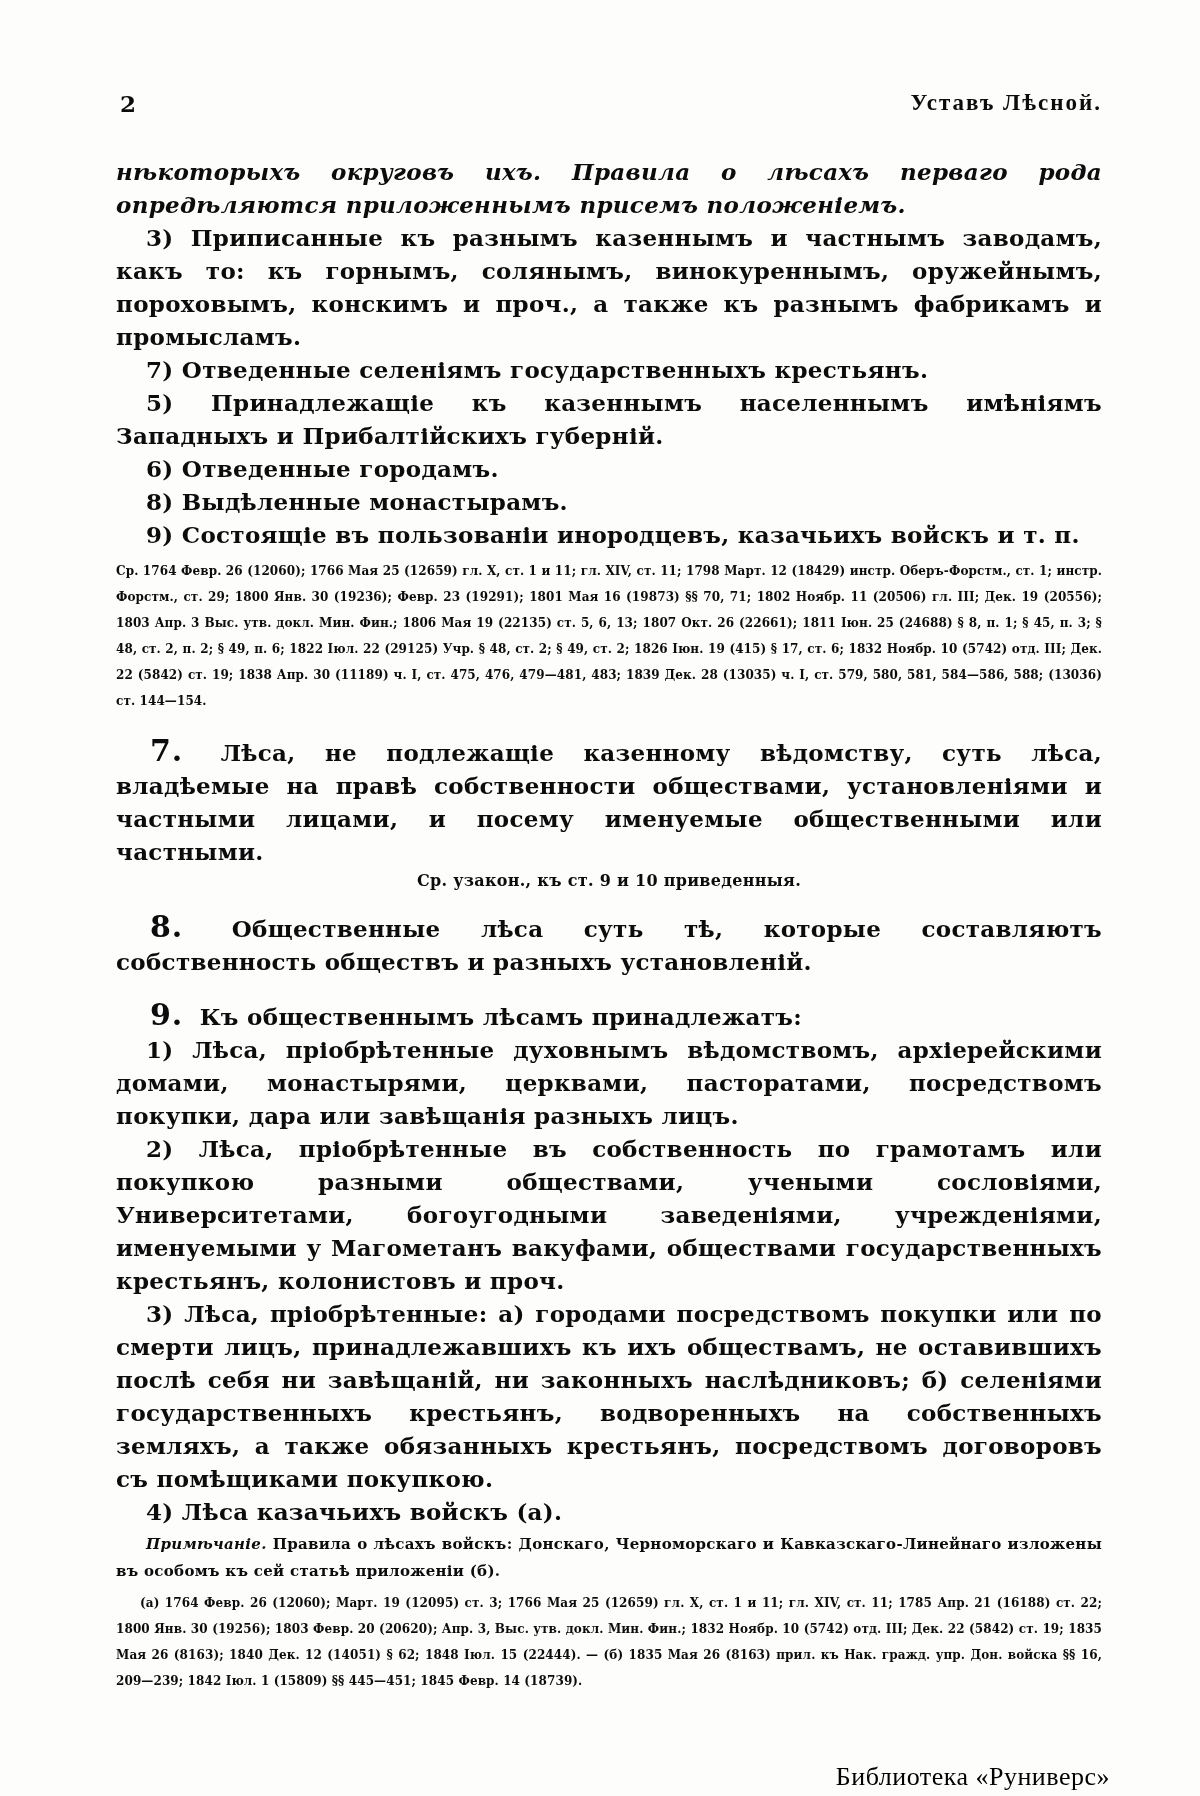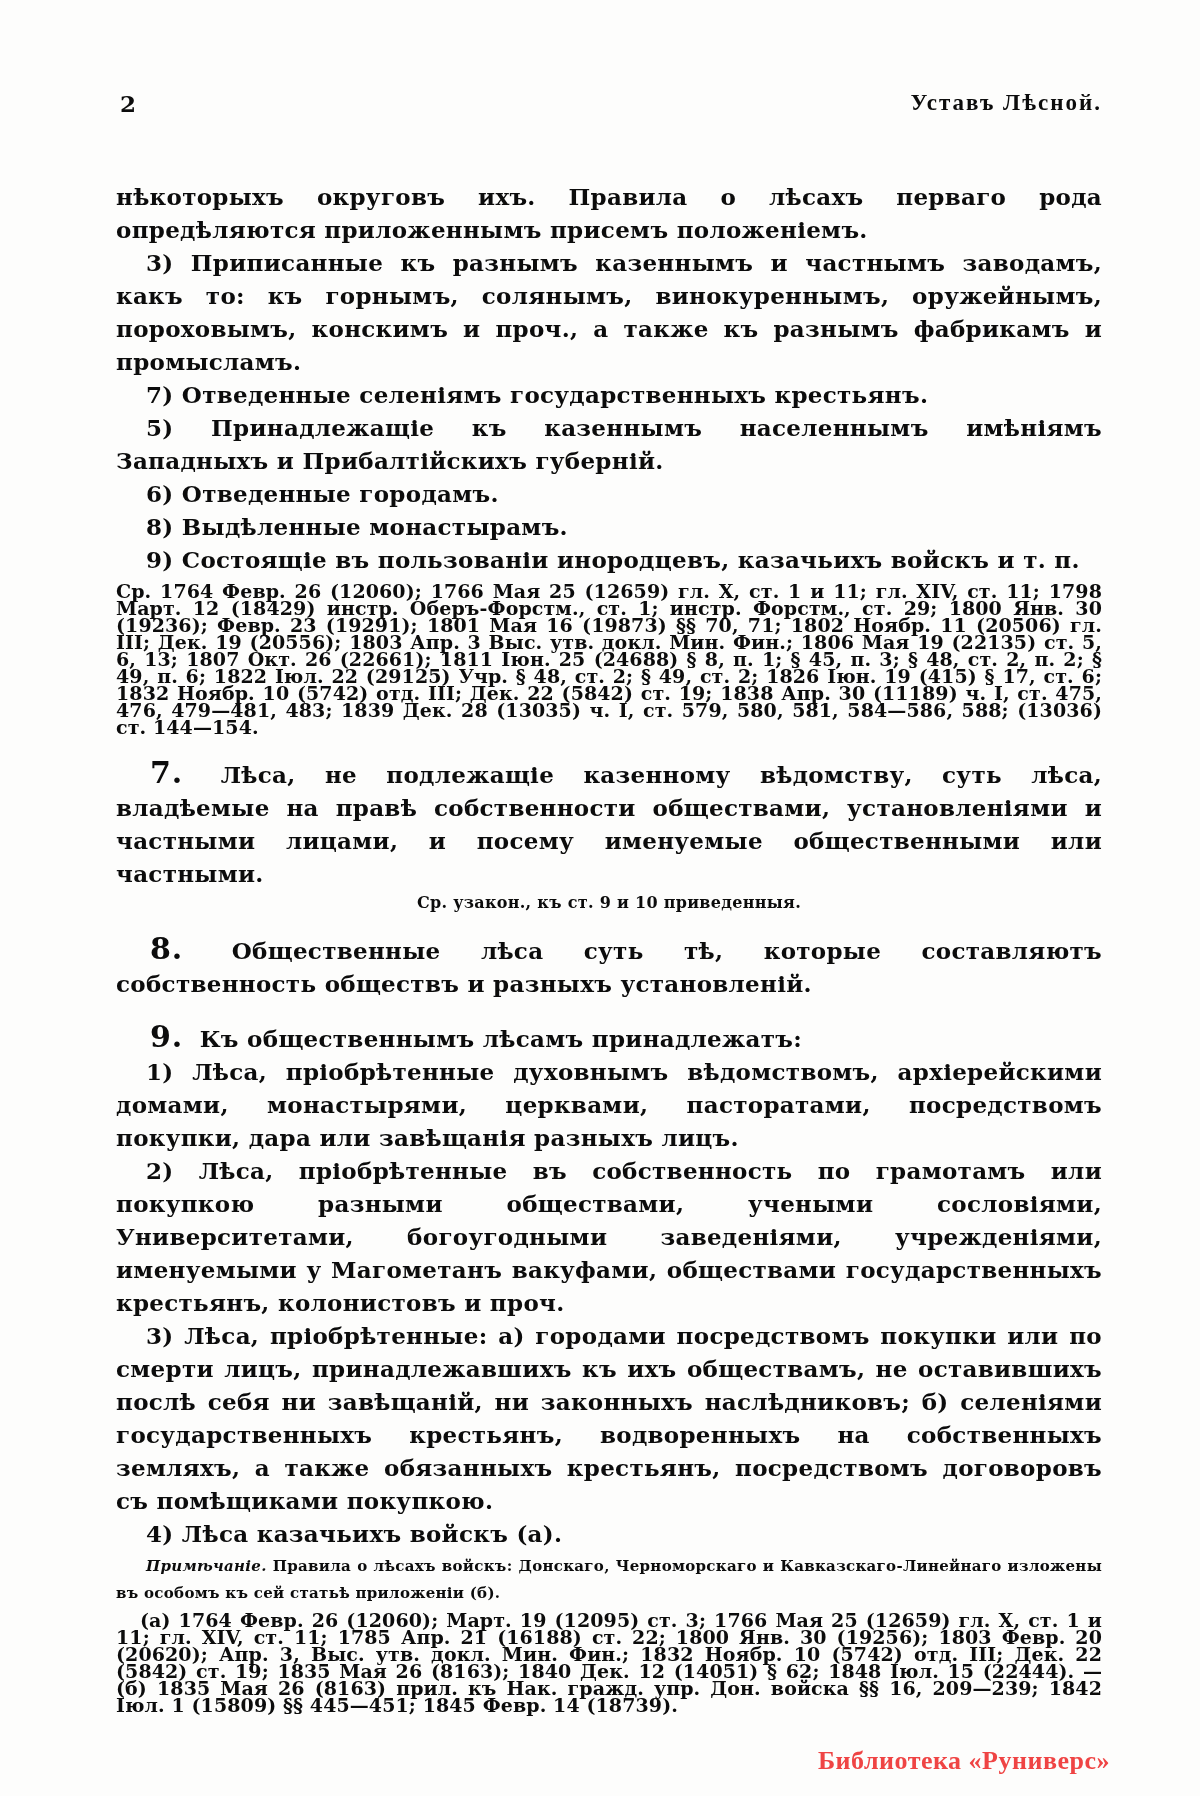--- a/index.html
+++ b/index.html
@@ -18,47 +18,47 @@
   }
   .content {
     padding: 90px 98px 0 116px; 
   }
   .pagehead { position: relative; height: 30px; font-size: 23px; }
   .pagenum  { position: absolute; left: 4px; top: 0; }
   .booktitle{ text-align: right; letter-spacing: 2px; font-family: Liberation Serif, serif; }
 
   .bodytext { font-size: 23px; line-height: 33px; text-align: justify; letter-spacing: 0.3px; }
   p.para { margin: 0; text-indent: 30px; }
-  p.intro { margin-top: 60px; text-indent: 0; }
+  p.intro { margin-top: 35px; text-indent: 0; font-style: italic; }
 
   .cit {
-    font-size: 19px; line-height: 17px;
+    font-size: 12px; line-height: 26px;
     text-align: justify; letter-spacing: 0.1px;
     margin-top: 7px;
   }
   .cit2 { margin-top: 5px; text-indent: 24px; }
 
   p.sec { margin-top: 20px; text-indent: 34px; }
   .secnum { font-size: 30px; letter-spacing: 1px; padding-right: 8px; }
   .ref {
     font-size: 16px; line-height: 24px;
     text-align: center; margin-top: 1px;
   }
   p.sec8 { margin-top: 17px; }
   p.sec9 { margin-top: 20px; }
 
   p.note { font-size: 15px; line-height: 27px; margin: 3px 0 0 0; }
   .note-label { font-style: italic; }
 
   .watermark {
     position: absolute;
-    right: 90px; bottom: 20px;
+    right: 90px; bottom: 4px;
     font-size: 26px;
-    color: #ef4444;
-    font-weight: bold;
+    color: #000000;
+    font-weight: normal;
     letter-spacing: 0.5px;
     font-family: "Liberation Serif", "DejaVu Serif", serif;
   }
 </style>
 </head>
 <body>
 
 <div class="page">
   <div class="content">
 

